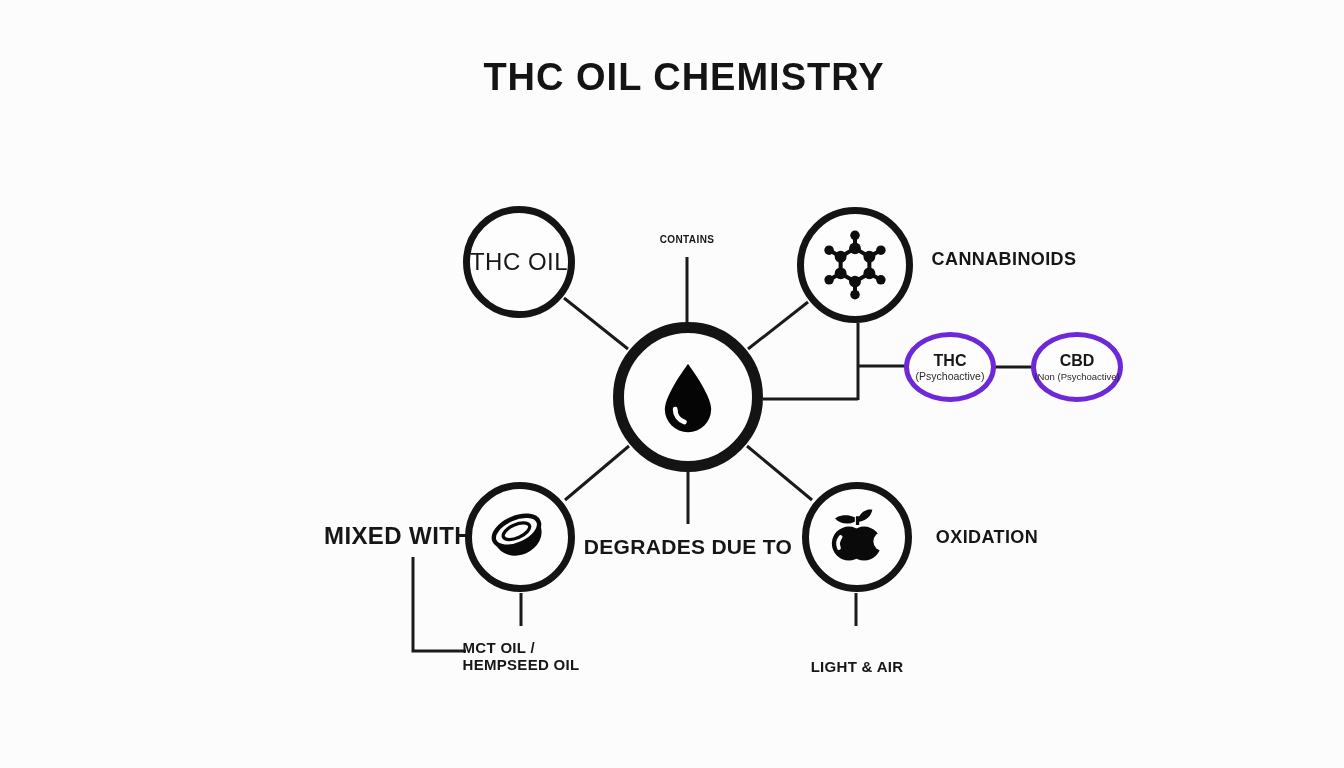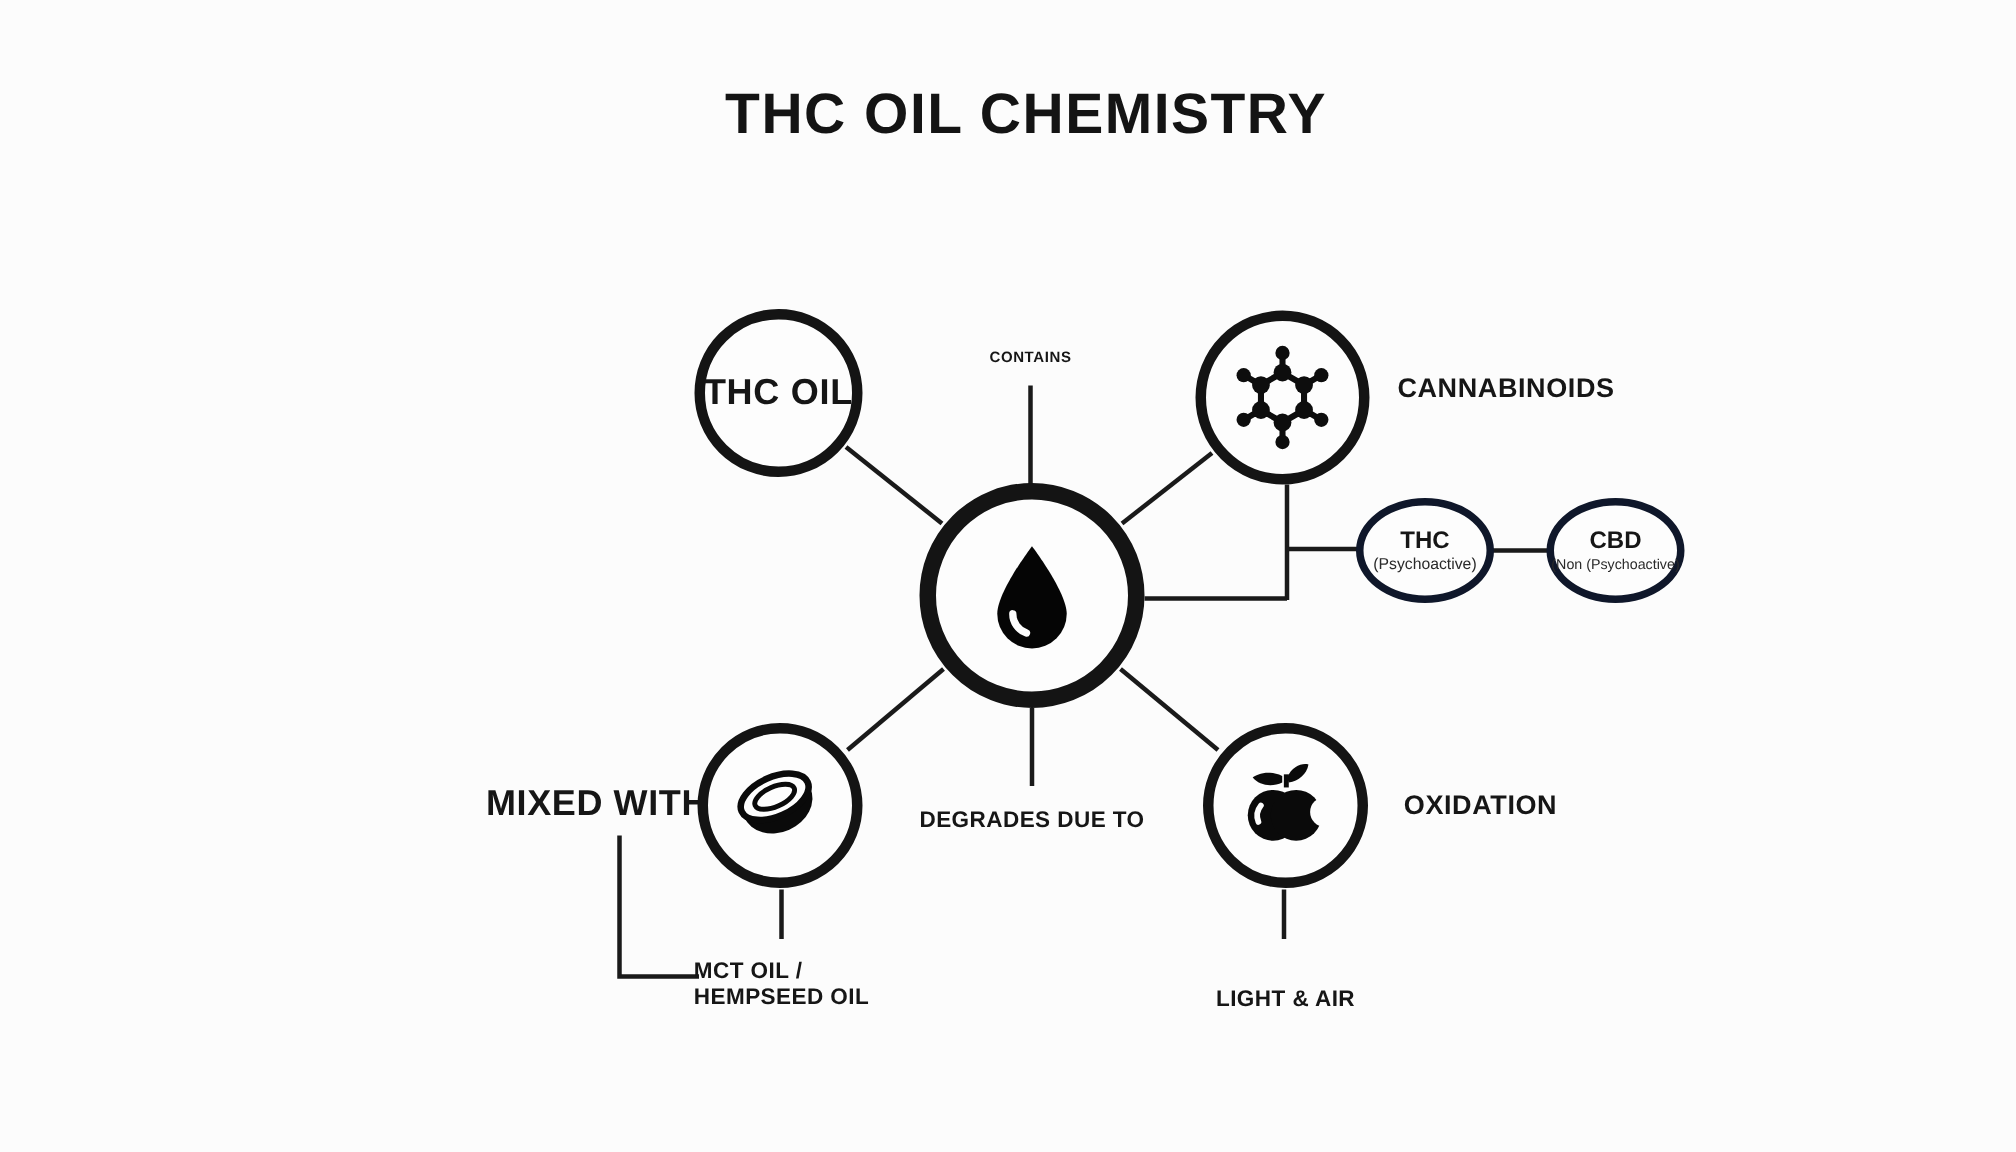--- a/index.html
+++ b/index.html
@@ -44,51 +44,51 @@
     justify-content: center;
   }
   .circle-thc-oil   { left: 519px; top: 262px; width: 112px; height: 112px; }
   .circle-cannab    { left: 855px; top: 265px; width: 116px; height: 116px; }
   .circle-center    { left: 688px; top: 397px; width: 150px; height: 150px; border-width: 11px; }
   .circle-coconut   { left: 520px; top: 537px; width: 110px; height: 110px; }
   .circle-apple     { left: 857px; top: 537px; width: 110px; height: 110px; }
 
   .circle-label {
     font-size: 24px;
-    font-weight: 700;
+    font-weight: 400;
     letter-spacing: 0.5px;
     white-space: nowrap;
   }
 
   .ellipse-node {
     box-sizing: border-box;
     border-radius: 50%;
     background: #fdfdfd;
-    border: 5px solid #0f172a;
+    border: 5px solid #6d28d9;
     display: flex;
     flex-direction: column;
     align-items: center;
     justify-content: center;
     text-align: center;
   }
   .ellipse-thc { left: 950px; top: 367px; width: 92px; height: 70px; }
   .ellipse-cbd { left: 1077px; top: 367px; width: 92px; height: 70px; }
   .ellipse-title { font-size: 16px; font-weight: 700; line-height: 18px; white-space: nowrap; }
   .ellipse-sub   { font-size: 10.5px; font-weight: 400; line-height: 13px; color: #2a2a2a; white-space: nowrap; }
   .ellipse-cbd .ellipse-sub { font-size: 9.5px; }
 
   .edge-label {
     font-weight: 700;
     white-space: nowrap;
   }
   .label-contains  { left: 687px; top: 239px; font-size: 10px; letter-spacing: 0.4px; }
   .label-cannab    { left: 1004px; top: 259px; font-size: 18px; letter-spacing: 0.4px; }
   .label-mixed     { left: 398px; top: 536px; font-size: 24px; letter-spacing: 0.4px; }
   .label-oxidation { left: 987px; top: 537px; font-size: 18px; letter-spacing: 0.4px; }
-  .label-degrades  { left: 688px; top: 547px; font-size: 15px; letter-spacing: 0.3px; }
+  .label-degrades  { left: 688px; top: 547px; font-size: 21px; letter-spacing: 0.3px; }
   .label-light     { left: 857px; top: 650px; font-size: 15px; letter-spacing: 0.3px; margin-top: 16px; }
   .label-mct {
     left: 521px; top: 656px;
     font-size: 15px; font-weight: 700;
     line-height: 17px;
     text-align: left;
     letter-spacing: 0.3px;
   }
 </style>
 </head>

